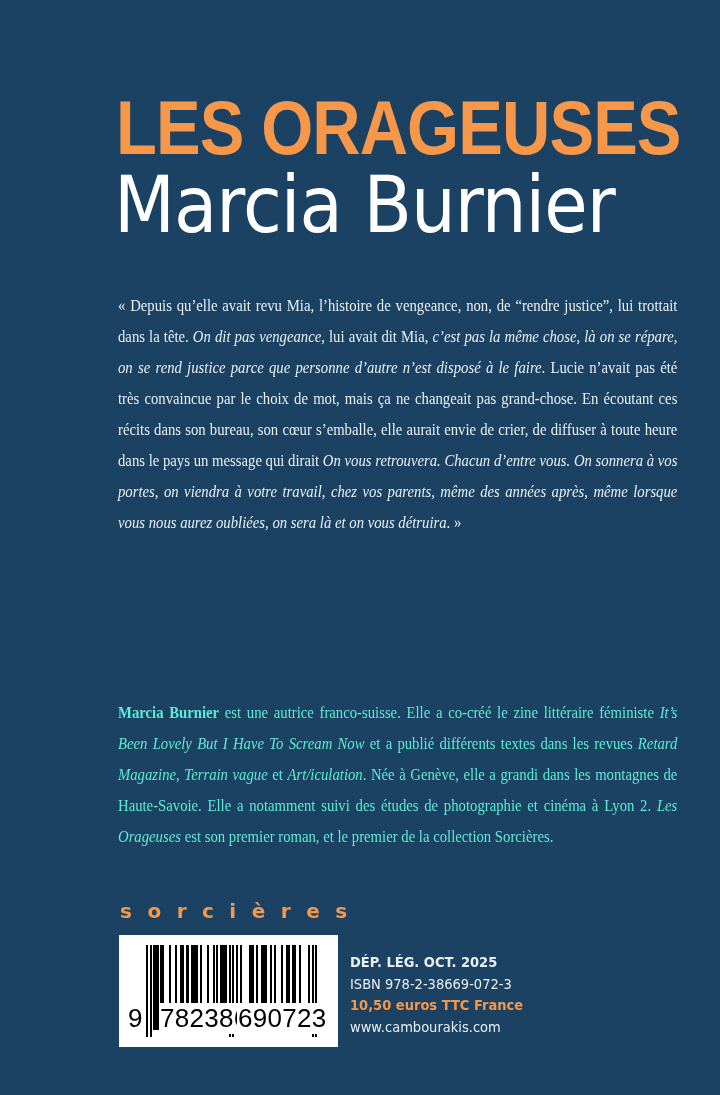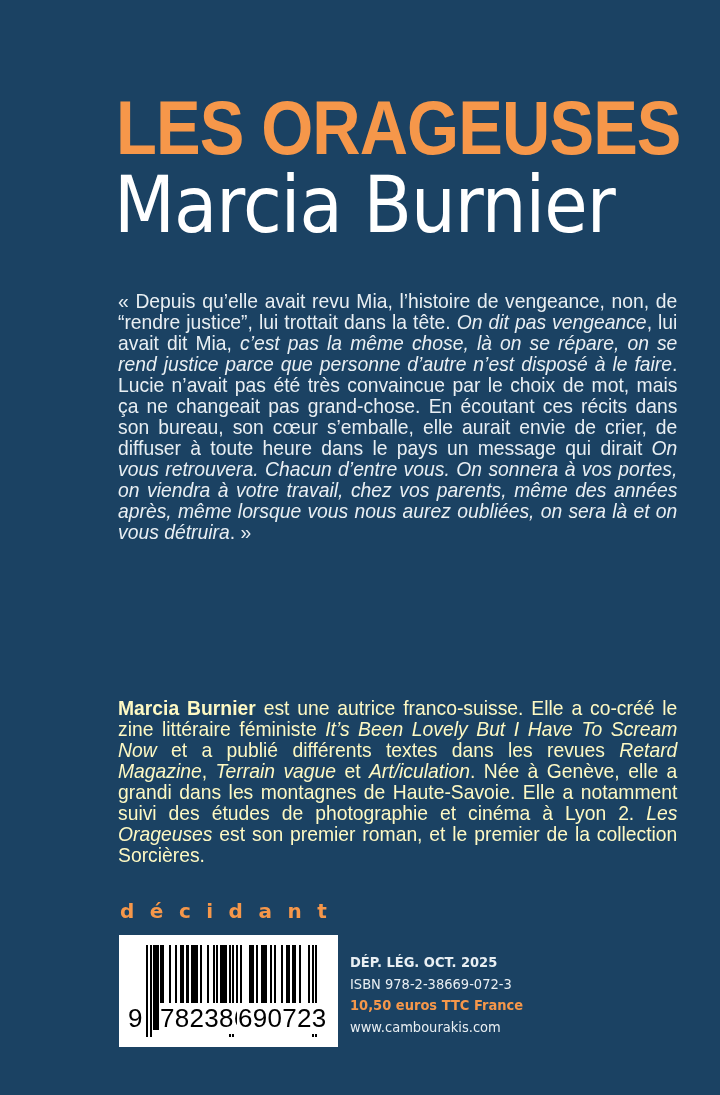--- a/index.html
+++ b/index.html
@@ -21,28 +21,28 @@
   .author {
     position: absolute; left: 74px; top: 160px;
     font-family: "DejaVu Sans", sans-serif;
     font-weight: 400; font-size: 78px; line-height: 90px;
     color: #ffffff; letter-spacing: -1px;
     transform: scaleX(0.905); transform-origin: left top;
     white-space: nowrap;
   }
   .body-text {
     position: absolute; left: 78px; width: 560px;
-    font-family: Liberation Sans, sans-serif;
-    font-size: 21px; line-height: 21px;
+    font-family: Liberation Serif, serif;
+    font-size: 16px; line-height: 31px;
     color: #e9eff3; text-align: justify;
   }
   .body-text p { margin: 0; }
   .quote { top: 290px; }
   .summary { top: 625px; }
-  .bio { top: 697px; color: #fef9c3; }
+  .bio { top: 697px; color: #5eead4; }
   .bio b { font-weight: 700; }
   em { font-style: oblique; }
   .inner {
     display: block; transform: scaleX(0.92); transform-origin: left top; width: 608px;
   }
   .collection {
     position: absolute; left: 80px; top: 898px;
     font-family: "DejaVu Sans", sans-serif;
     font-weight: 700; font-size: 20px; color: #f6974a;
     letter-spacing: 15.5px; line-height: 26px;
@@ -81,21 +81,21 @@
       </span>
   </div>
 
 
   <div class="body-text bio">
     <span class="inner">
         <p id="bio-p"><b>Marcia Burnier</b><span> est une autrice franco-suisse. Elle a co-créé le zine littéraire féministe </span><em>It’s Been Lovely But I Have To Scream Now</em><span> et a publié différents textes dans les revues </span><em>Retard Magazine</em><span>, </span><em>Terrain vague</em><span> et </span><em>Art/iculation</em><span>. Née à Genève, elle a grandi dans les montagnes de Haute-Savoie. Elle a notamment suivi des études de photographie et cinéma à Lyon 2. </span><em>Les Orageuses</em><span> est son premier roman, et le premier de la collection Sorcières.</span></p>
       </span>
   </div>
 
-  <div class="collection">décidant</div>
+  <div class="collection">sorcières</div>
 
   <div class="barcode-box">
     <div class="bars" id="bars">
         <div class="bar" style="left: 0px; width: 1.95px; height: 92px;"></div>
         <div class="bar" style="left: 3.6px; width: 1.95px; height: 92px;"></div>
         <div class="bar" style="left: 7.2px; width: 1.95px; height: 85px;"></div>
         <div class="bar" style="left: 9px; width: 1.95px; height: 85px;"></div>
         <div class="bar" style="left: 10.8px; width: 1.95px; height: 85px;"></div>
         <div class="bar" style="left: 14.4px; width: 1.95px; height: 85px;"></div>
         <div class="bar" style="left: 16.2px; width: 1.95px; height: 85px;"></div>

